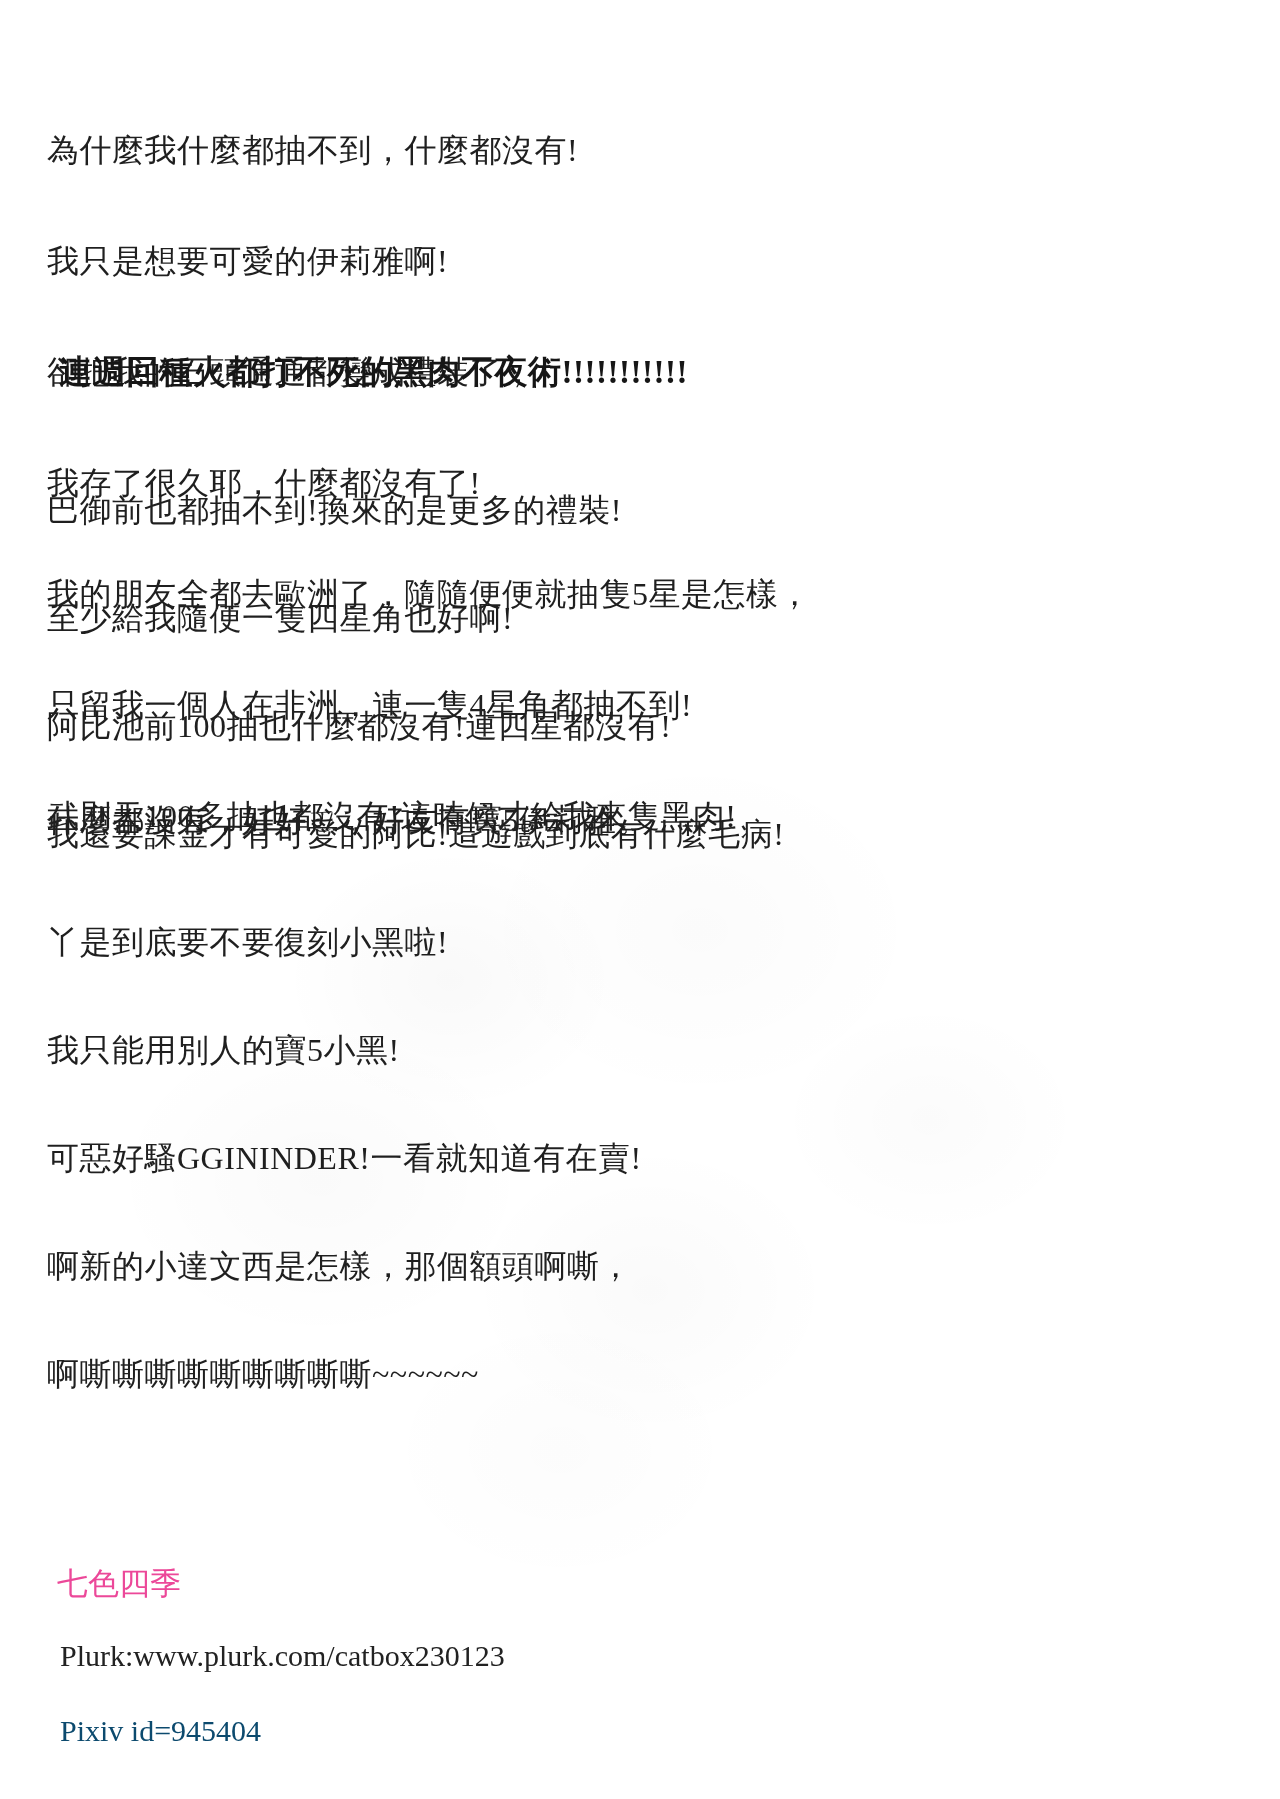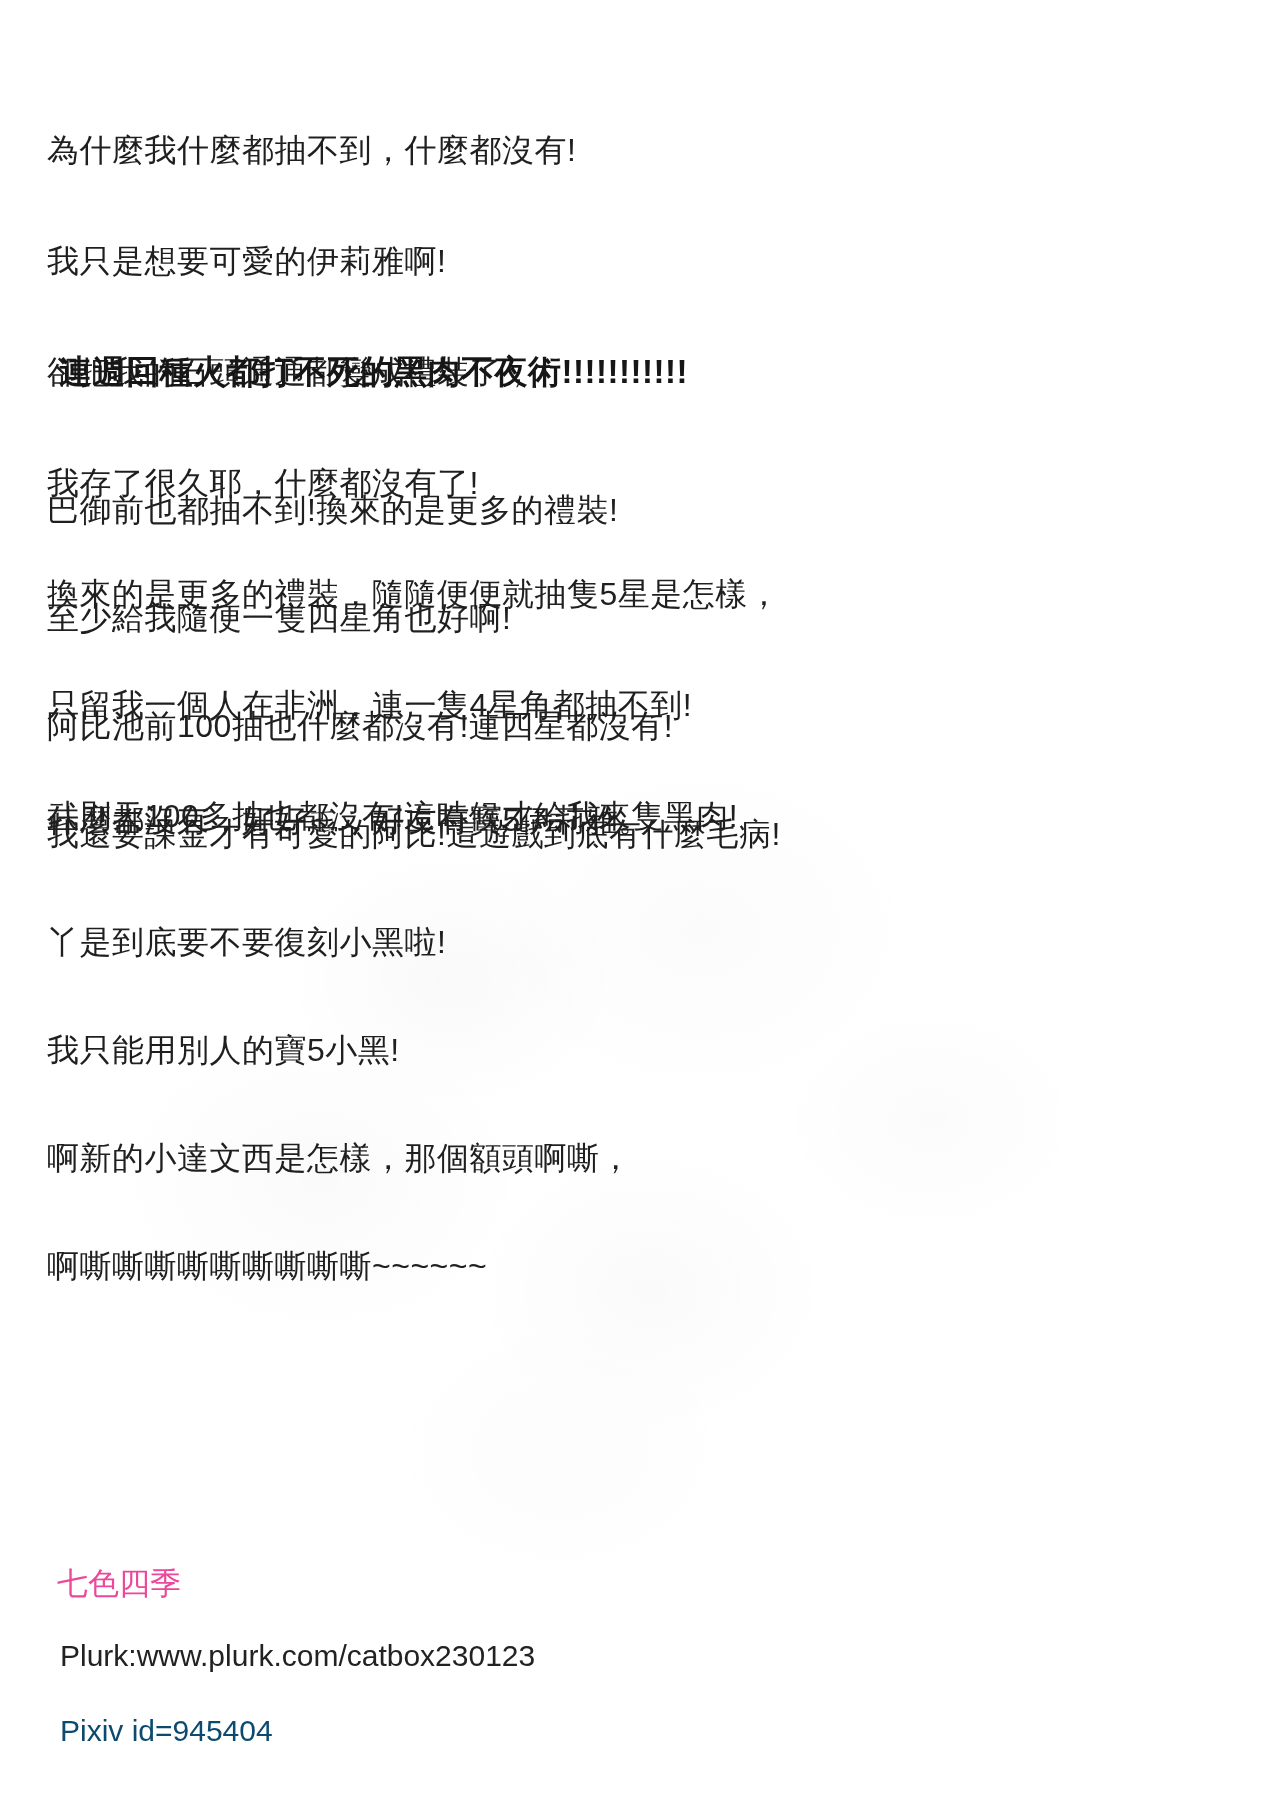--- a/index.html
+++ b/index.html
@@ -6,21 +6,21 @@
     margin: 0;
     padding: 0;
     background: #ffffff;
   }
   .page {
     position: relative;
     width: 1120px;
     height: 1799px;
     background: #ffffff;
     overflow: hidden;
-    font-family: Liberation Sans, sans-serif;
+    font-family: Liberation Serif, serif;
     color: #1f1f1f;
   }
   
   .page::before {
     content: "";
     position: absolute;
     inset: 0;
     pointer-events: none;
     background:
       radial-gradient(240px 190px at 450px 980px,  rgba(0,0,0,0.022), transparent 70%),
@@ -84,34 +84,35 @@
 </head>
 <body>
 
 <div class="page">
 
   <div class="rant p1">
     <div class="line">為什麼我什麼都抽不到，什麼都沒有!</div>
     <div class="line">我只是想要可愛的伊莉雅啊!</div>
     <div class="line">卻把我的石頭通通都變成禮裝了，</div>
     <div class="line">我存了很久耶，什麼都沒有了!</div>
-    <div class="line">換來的是更多的禮裝，隨隨便便就抽隻5星是怎樣，</div>
+    <div class="line">我的朋友全都去歐洲了，隨隨便便就抽隻5星是怎樣，</div>
     <div class="line">只留我一個人在非洲，連一隻4星角都抽不到!</div>
     <div class="line">武則天100多抽也都沒有!這時候才給我來隻黑肉!</div>
   </div>
 
   <div class="shout">連週回種火都打不死的黑肉不夜術!!!!!!!!!!!</div>
 
   <div class="rant p2">
     <div class="line">巴御前也都抽不到!換來的是更多的禮裝!</div>
     <div class="line">至少給我隨便一隻四星角也好啊!</div>
     <div class="line">阿比池前100抽也什麼都沒有!連四星都沒有!</div>
     <div class="line">我還要課金才有可愛的阿比!這遊戲到底有什麼毛病!</div>
     <div class="line">丫是到底要不要復刻小黑啦!</div>
     <div class="line">我只能用別人的寶5小黑!</div>
+    <div class="line">可惡好騷GGININDER!一看就知道有在賣!</div>
     <div class="line">啊新的小達文西是怎樣，那個額頭啊嘶，</div>
     <div class="line">啊嘶嘶嘶嘶嘶嘶嘶嘶嘶~~~~~~</div>
   </div>
 
   <div class="aside">什麼都沒有，好好ㄛ，好友有寶5伊莉雅。</div>
 
   <div class="footer-circle">七色四季</div>
   <div class="footer-plurk">Plurk:www.plurk.com/catbox230123</div>
   <div class="footer-pixiv">Pixiv id=945404</div>
 

